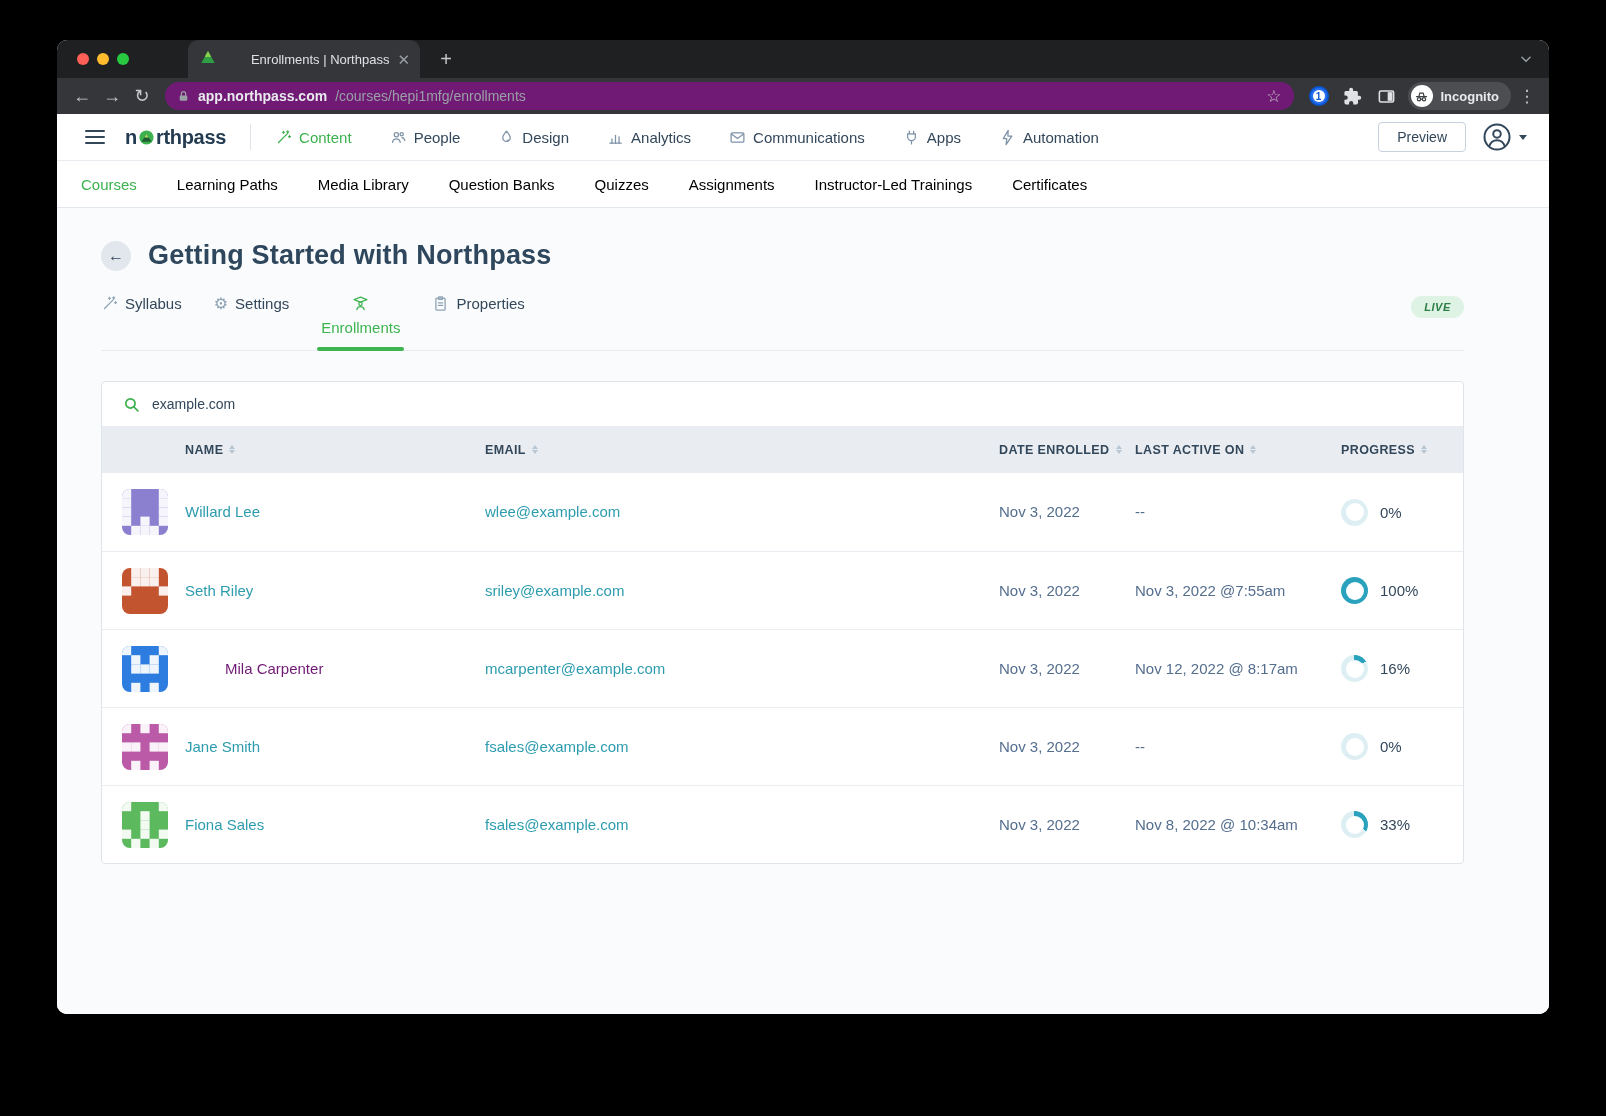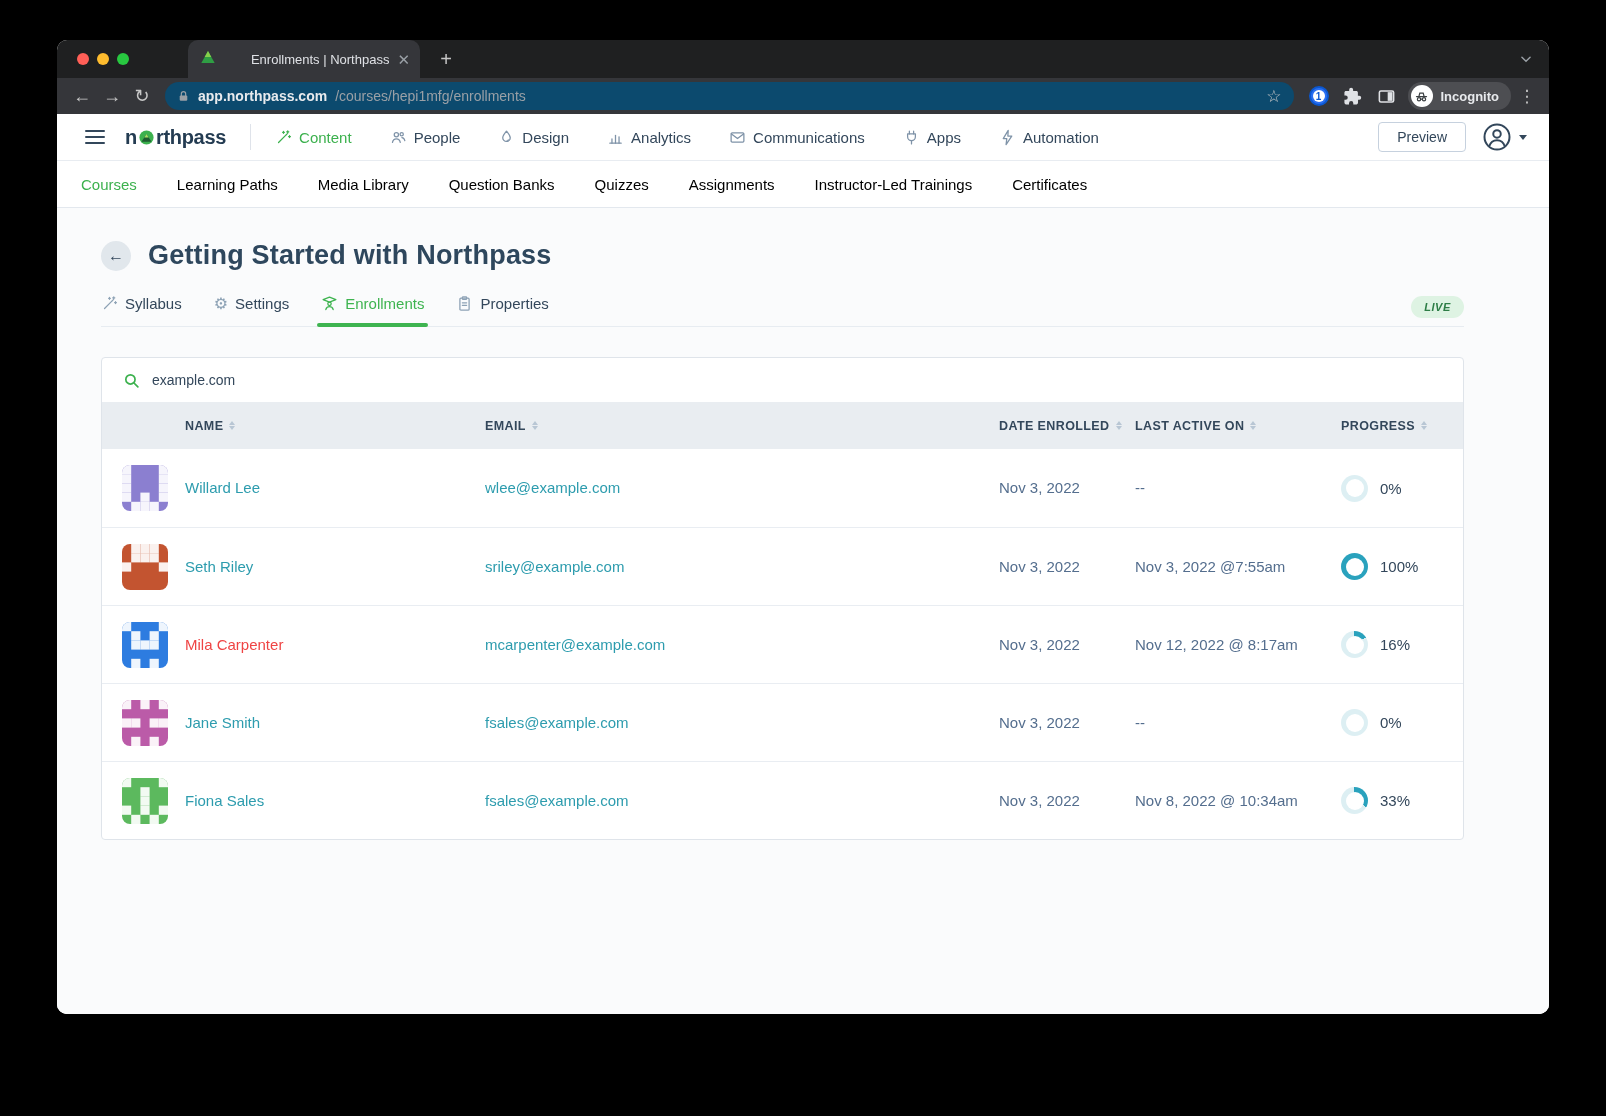--- a/index.html
+++ b/index.html
@@ -13,21 +13,21 @@
   .light { width:12px; height:12px; border-radius:50%; }
   .tab { margin-left:59px; width:232px; height:38px; background:#35363a; border-radius:10px 10px 0 0; display:flex; align-items:center; padding:0 10px 0 12px; gap:8px;text-align:right; }
   .tab-title { flex:1; font-size:13px; color:#dfe1e5; white-space:nowrap; overflow:hidden; text-overflow:ellipsis; }
   .tab-close { color:#9aa0a6; font-size:15px; line-height:1; cursor:default; }
   .newtab { margin-left:12px; width:28px; height:28px; display:flex; align-items:center; justify-content:center; color:#c7c7c7; font-size:20px; border-radius:50%; }
   .strip-spacer { flex:1; }
   .strip-chevron { margin-right:16px; display:flex; align-items:center; }
 
   .urlbar { height:36px; background:#35363a; display:flex; align-items:center; padding:0 10px; flex:none; }
   .navbtn { width:30px; height:30px; display:flex; align-items:center; justify-content:center; color:#c7c7c7; font-size:18px; }
-  .omnibox { flex:1; height:28px; margin:0 8px; background:#0c4a6e; border-radius:14px; display:flex; align-items:center; padding:0 12px; gap:8px; min-width:0; }
+  .omnibox { flex:1; height:28px; margin:0 8px; background:#701a75; border-radius:14px; display:flex; align-items:center; padding:0 12px; gap:8px; min-width:0; }
   .url-host { font-size:14px; color:#e8eaed; font-weight:bold; white-space:nowrap; }
   .url-path { font-size:14px; color:#9aa0a6; white-space:nowrap; }
   .omni-spacer { flex:1; }
   .star { color:#c7c7c7; font-size:17px; }
   .chrome-ic { width:28px; height:28px; display:flex; align-items:center; justify-content:center; margin:0 3px; }
   .op-circle { width:20px; height:20px; border-radius:50%; background:#2a6ff2; display:flex; align-items:center; justify-content:center; border:2px solid #0b57d0; }
   .op-inner { width:12px; height:12px; border-radius:50%; background:#fff; display:flex; align-items:center; justify-content:center; color:#0b57d0; font-size:10px; font-weight:bold; }
   .incog { height:28px; background:#4d4e52; border-radius:14px; display:flex; align-items:center; gap:8px; padding:0 12px 0 3px; margin:0 4px; }
   .incog-ava { width:22px; height:22px; border-radius:50%; background:#fff; display:flex; align-items:center; justify-content:center; }
   .incog-label { color:#e8eaed; font-size:13px; font-weight:bold; }
@@ -57,21 +57,21 @@
 
   .content { flex:1; background:#fafbfc; overflow:hidden; padding-top:32px; }
   .inner { margin-left:44px; width:1363px; }
   .titlerow { display:flex; align-items:center; gap:17px; }
   .back-btn { width:30px; height:30px; border-radius:50%; background:#e1e7ec; color:#33475b; display:flex; align-items:center; justify-content:center; font-size:16px; cursor:pointer; }
   .page-title { font-size:27px; font-weight:bold; color:#2e475d; letter-spacing:0.2px; }
 
   .tabsrow { margin-top:24px; display:flex; align-items:flex-start; gap:32px; border-bottom:1px solid #e7ecf1; }
   .ptab { display:flex; align-items:center; gap:7px; font-size:15px; color:#33475b; padding-bottom:14px; position:relative; cursor:pointer; }
   .ptab .icon { color:#8da2b5; display:flex; font-size:15px; line-height:1; }
-  .ptab.active { color:#3eb450; }
+  .ptab.active { color:#3eb450;flex-direction:column; }
   .ptab.active .icon { color:#3eb450; }
   .ptab.active::after { content:""; position:absolute; left:-4px; right:-4px; bottom:-1px; height:4px; background:#3eb450; border-radius:2px; }
   .live-badge { margin-left:auto; background:#def3e3; color:#2d7d46; font-size:11px; font-weight:bold; letter-spacing:0.6px; padding:5px 13px; border-radius:12px; margin-top:1px;font-style:italic; }
 
   .card { margin-top:30px; background:#fff; border:1px solid #dfe4ea; border-radius:4px; overflow:hidden; }
   .searchrow { height:44px; display:flex; align-items:center; gap:12px; padding-left:21px; }
   .search-input { border:none; outline:none; flex:1; font-size:14px; color:#33475b; font-family:inherit; background:transparent; }
   .tgrid { display:grid; grid-template-columns:63px 300px 514px 136px 206px 1fr; align-items:center; padding-left:20px; }
   .thead { background:#e9edf1; height:47px; }
   .th { display:flex; align-items:center; gap:6px; font-size:12.5px; font-weight:bold; color:#33475b; letter-spacing:0.4px; cursor:pointer; }
@@ -446,21 +446,21 @@
                         <rect x="36.8" y="0.0" width="9.2" height="9.2" fill="#fff" opacity="0.92"></rect>
                         <rect x="9.2" y="9.2" width="9.2" height="9.2" fill="#fff" opacity="0.92"></rect>
                         <rect x="27.6" y="9.2" width="9.2" height="9.2" fill="#fff" opacity="0.92"></rect>
                         <rect x="9.2" y="18.4" width="9.2" height="9.2" fill="#fff" opacity="0.92"></rect>
                         <rect x="27.6" y="18.4" width="9.2" height="9.2" fill="#fff" opacity="0.92"></rect>
                         <rect x="9.2" y="36.8" width="9.2" height="9.2" fill="#fff" opacity="0.92"></rect>
                         <rect x="27.6" y="36.8" width="9.2" height="9.2" fill="#fff" opacity="0.92"></rect>
                         <rect x="18.4" y="18.4" width="9.2" height="9.2" fill="#fff" opacity="0.92"></rect>
                       </svg></span>
                   </div>
-                  <div><span class="cell-link" style="color: #ef4444;">Mila Carpenter</span></div>
+                  <div><span class="cell-link" style="color: #701a75; margin-left: 40px;">Mila Carpenter</span></div>
                   <div><span class="cell-link" style="color: rgb(45, 156, 174);">mcarpenter@example.com</span></div>
                   <div><span class="cell-text" style="color: rgb(84, 110, 142);">Nov 3, 2022</span></div>
                   <div><span class="cell-text" style="color: rgb(84, 110, 142);">Nov 12, 2022 @ 8:17am</span></div>
                   <div>
                     <div class="progress-wrap">
                       <div class="ring" style="background: conic-gradient(rgb(42, 162, 189) 57.6deg, rgb(221, 239, 243) 0deg);">
                         <div class="ring-inner"></div>
                       </div>
                       <span class="progress-label">16%</span>
                     </div>

